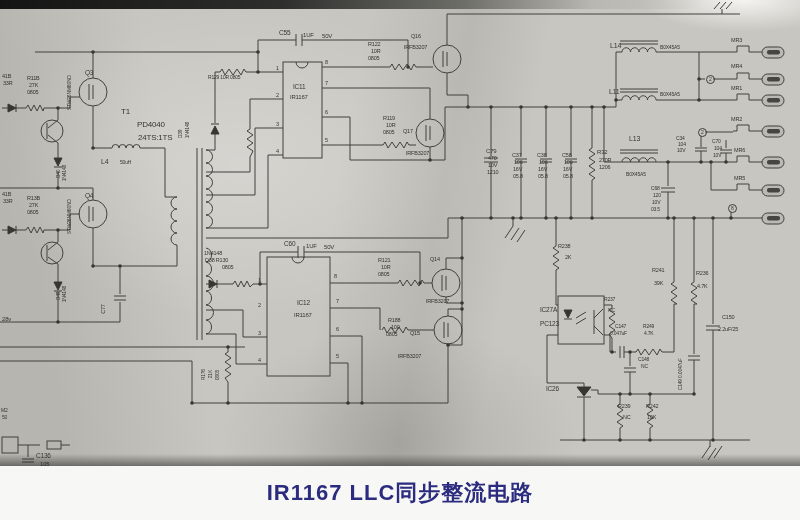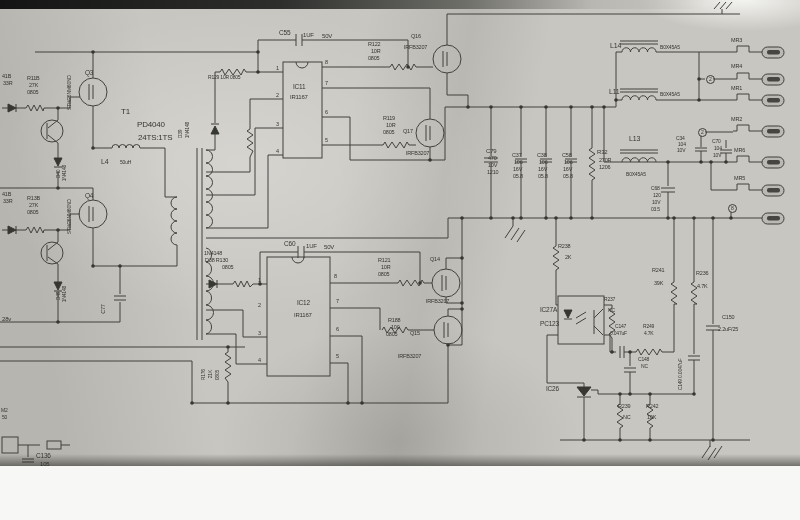--- a/index.html
+++ b/index.html
@@ -406,13 +406,16 @@
           <span style="left: 646px; top: 404px; font-size: 5.5px;">R242</span>
           <span style="left: 647px; top: 415px; font-size: 5.5px;">10K</span>
           <span class="badge" style="left: 706px; top: 75px; font-size: 5px;">2</span>
           <span class="badge" style="left: 698px; top: 128px; font-size: 5px;">2</span>
           <span class="badge" style="left: 728px; top: 204px; font-size: 5px;">8</span>
         </div>
     </div>
     <div id="topbar"></div>
     <div id="bottomshadow"></div>
   </div>
+  <div id="caption-band">
+    <span>IR1167 LLC同步整流电路</span>
+  </div>
 </div>
 
 </body></html>

